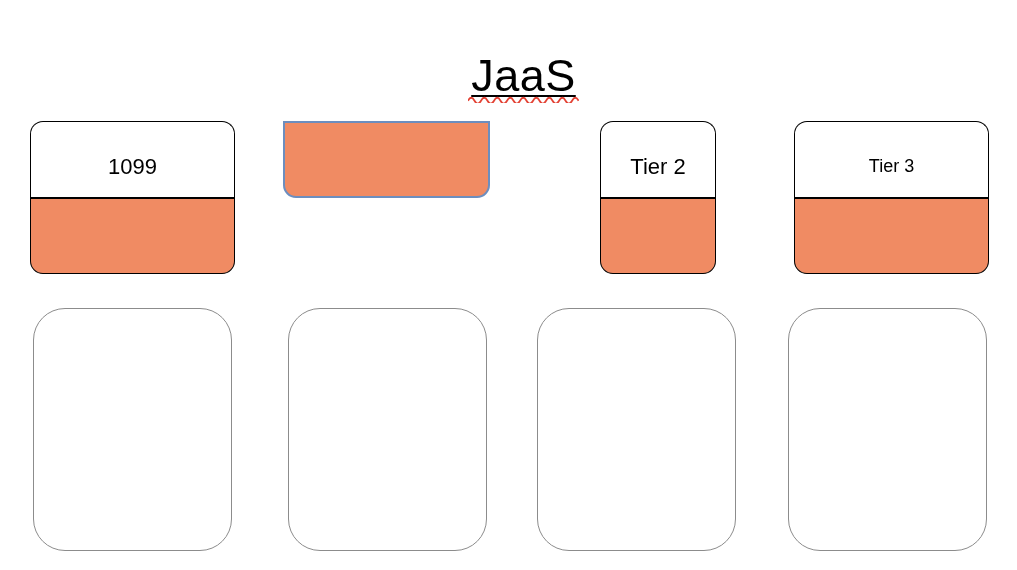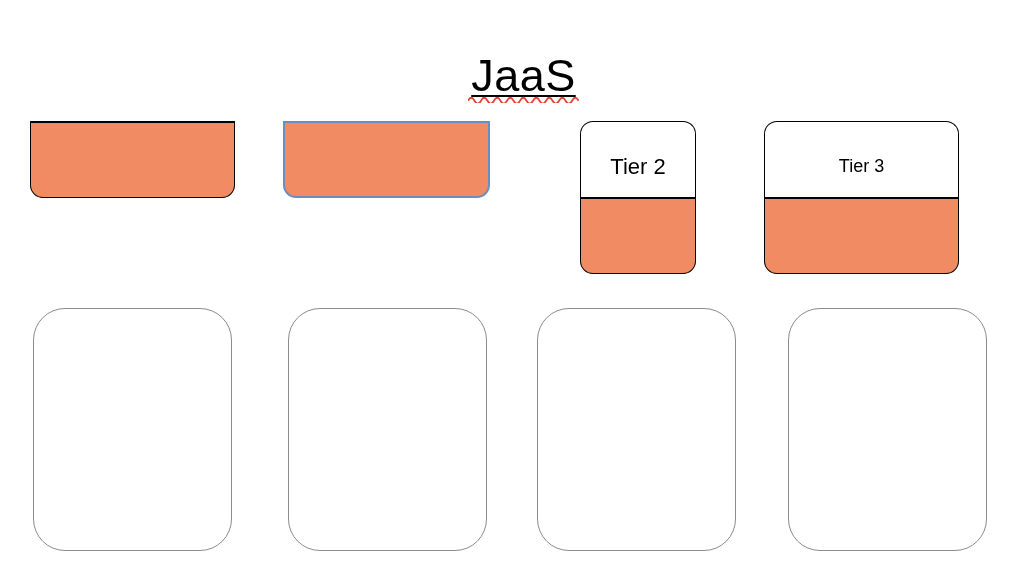--- a/index.html
+++ b/index.html
@@ -55,22 +55,22 @@
   .tier-card {
     position: absolute;
     top: 121px;
     height: 153px;
     display: flex;
     flex-direction: column;
     box-sizing: border-box;
   }
   .tier-card-0 { left: 30px;  width: 205px; }
   .tier-card-1 { left: 283px; width: 207px; }
-  .tier-card-2 { left: 532px; width: 164px; padding-left: 48px; }
-  .tier-card-3 { left: 756px; width: 203px; padding-left: 8px; }
+  .tier-card-2 { left: 552px; width: 164px; padding-left: 48px; }
+  .tier-card-3 { left: 786px; width: 203px; padding-left: 8px; }
 
   .tier-top {
     flex: 1;
     background: #ffffff;
     border: 1px solid var(--shape-border, #000);
     border-bottom: none;
     border-radius: 13px 13px 0 0;
     display: flex;
     align-items: center;
     justify-content: center;
@@ -118,20 +118,23 @@
 <div class="title-wrap">
   <span class="title">
     <span>JaaS</span>
     <svg class="squiggle" viewBox="0 0 102 6" preserveAspectRatio="none" aria-hidden="true">
       <path d="M0,4 q3,-5 6,0 t6,0 t6,0 t6,0 t6,0 t6,0 t6,0 t6,0 t6,0 t6,0 t6,0 t6,0 t6,0 t6,0 t6,0 t6,0 t6,0"></path>
     </svg>
   </span>
 </div>
 
 <div class="tier-card tier-card-0">
+  <div class="tier-top">
+    <span class="tier-label">1099</span>
+  </div>
   <div class="tier-bottom"></div>
 </div>
 
 <div class="tier-card tier-card-1 selected">
   <div class="tier-bottom"></div>
 </div>
 
 <div class="tier-card tier-card-2">
   <div class="tier-top">
     <span class="tier-label">Tier 2</span>

